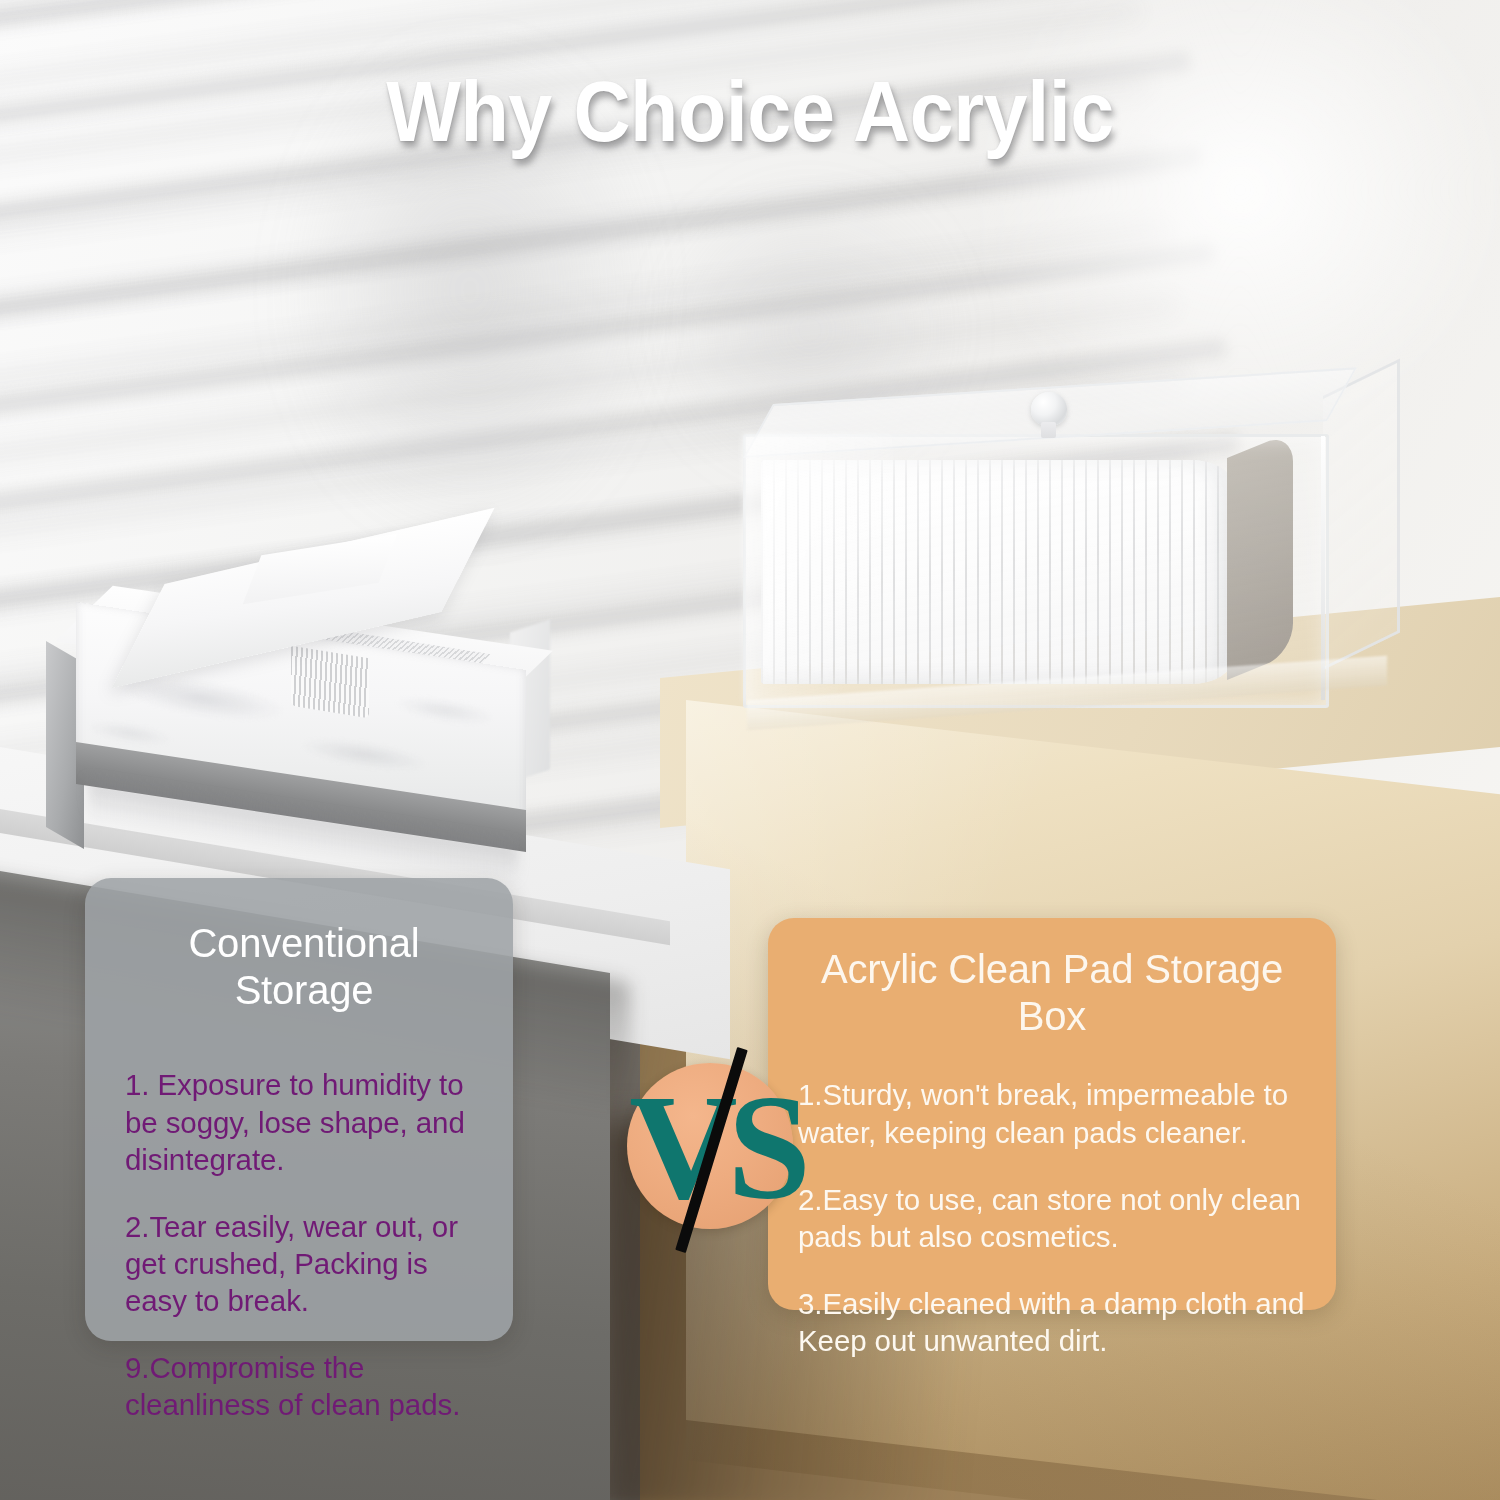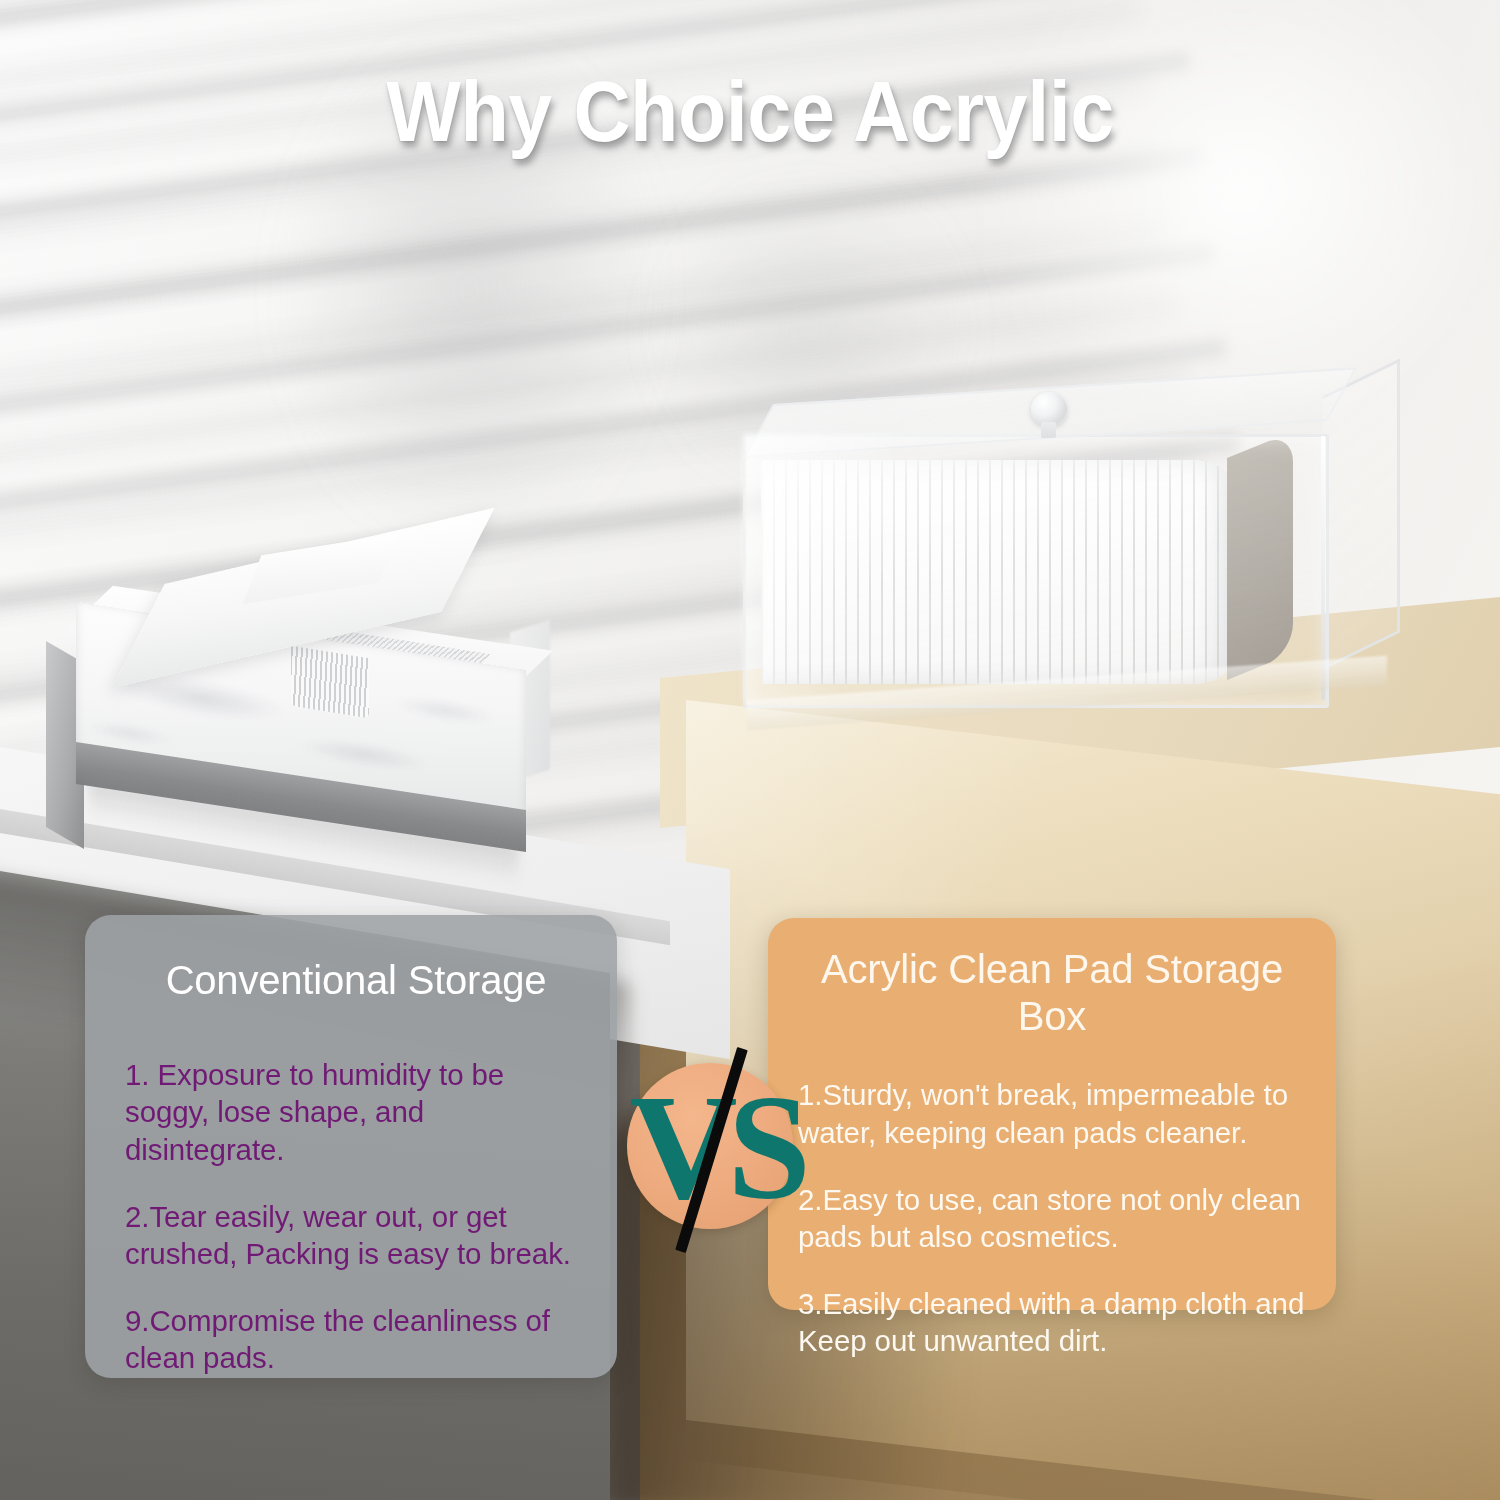--- a/index.html
+++ b/index.html
@@ -291,21 +291,21 @@
   }
 
   
   .card {
     position:absolute;
     border-radius: 26px;
     box-sizing: border-box;
     padding: 0 30px;
   }
   .card-left {
-    left:85px; top:915px; width:532px; height:463px;
+    left:85px; top:878px; width:428px; height:463px;
     background: rgba(158,163,166,.88);
     box-shadow: 0 6px 22px rgba(40,36,30,.18);
     padding-left: 40px;
   }
   .card-right {
     left:768px; top:918px; width:568px; height:392px;
     background: #e9ae71;
     box-shadow: 0 6px 22px rgba(70,48,24,.22);
   }
   .card-title {

